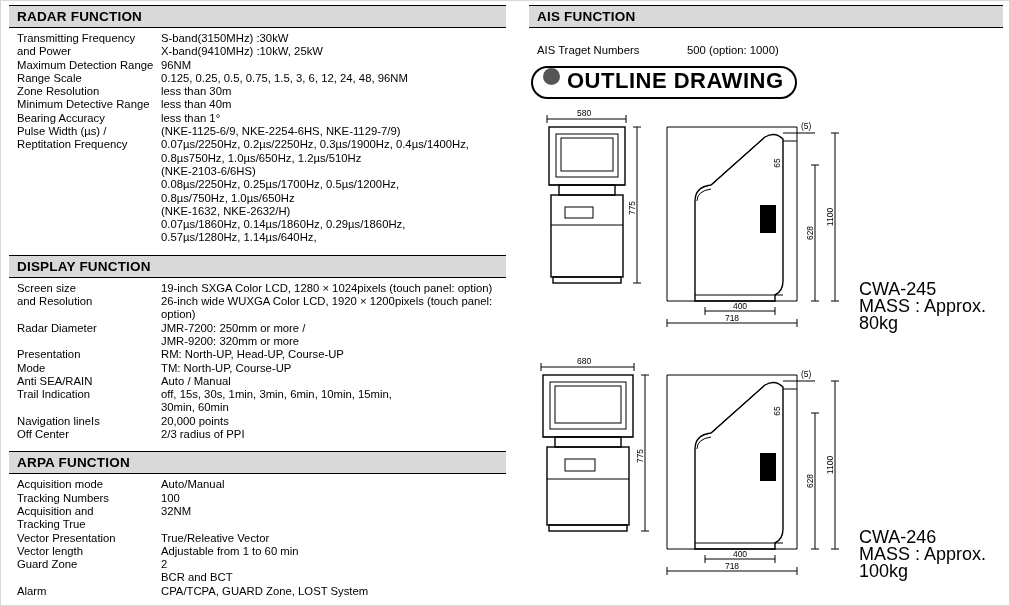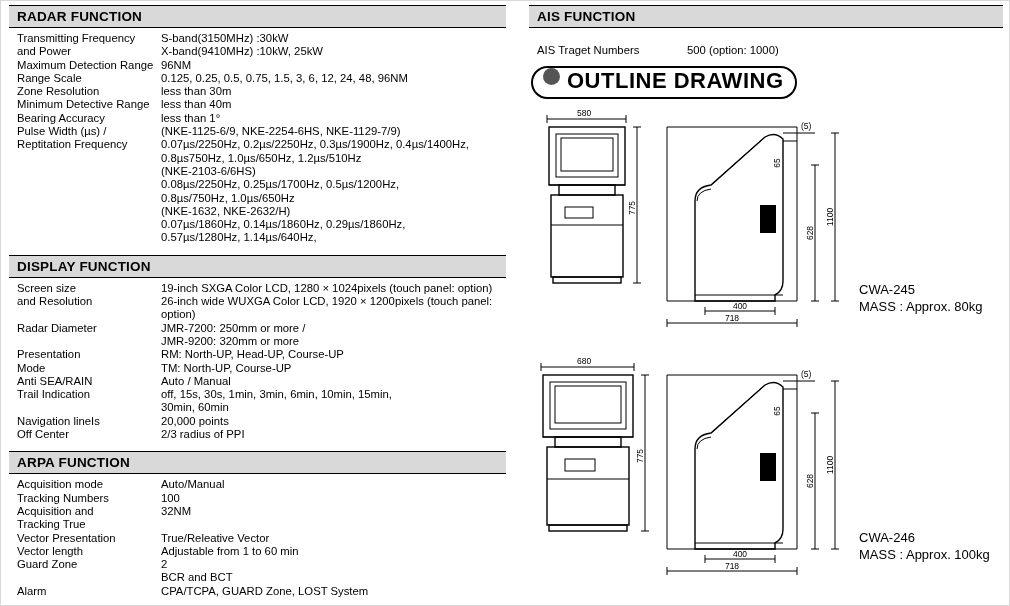--- a/index.html
+++ b/index.html
@@ -93,21 +93,21 @@
   .outline-pill .txt {
     font-size: 22px;
     font-weight: bold;
     letter-spacing: 0.5px;
   }
 
   
   .draw-area { position: relative; text-decoration: underline; }
   .model-label {
     position: absolute;
-    font-size: 13px;
+    font-size: 18px;
     line-height: 17px;
   }
 
   svg { display: block; }
   .ln { stroke: #000; fill: none; }
   .thin { stroke-width: 1; }
   .thk { stroke-width: 1.4; }
   .dim { font-size: 8.5px; font-family: "Liberation Sans", sans-serif; }
   .fillblk { fill: #000; }
 </style>

